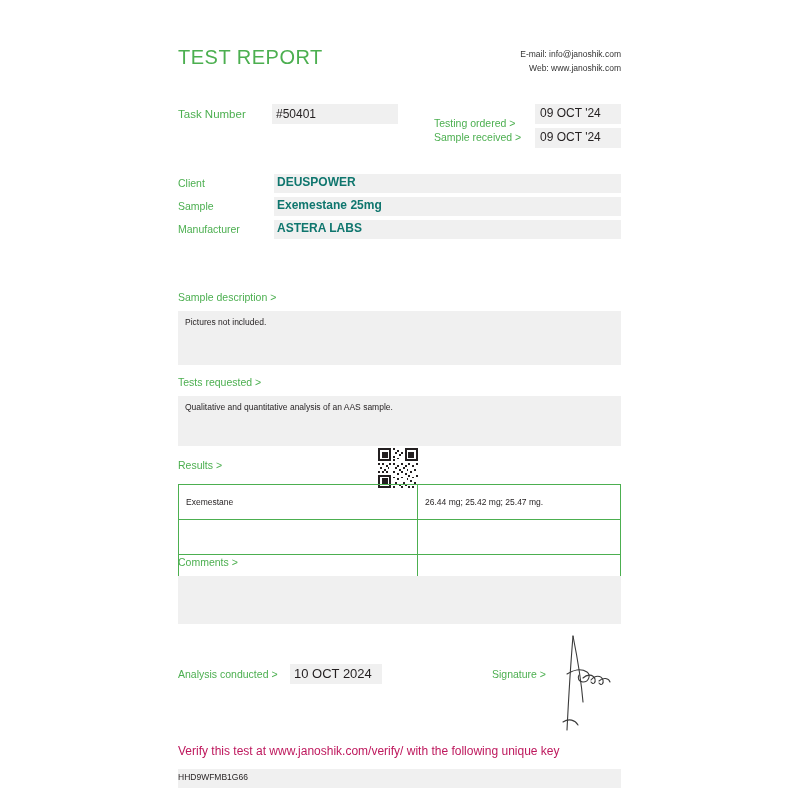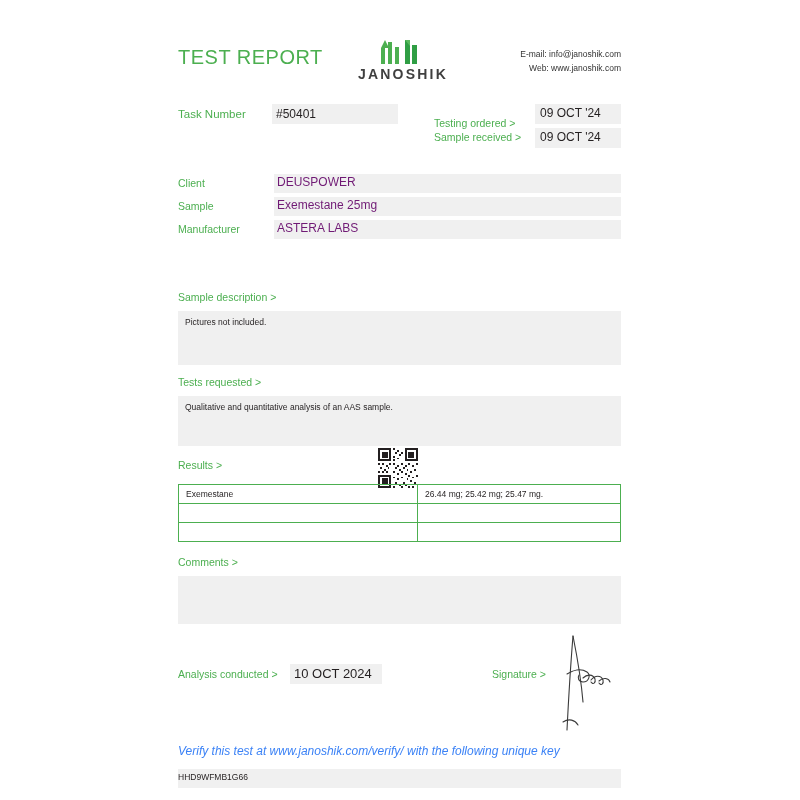--- a/index.html
+++ b/index.html
@@ -173,21 +173,22 @@
     left: 0;
     top: 3px;
     font-size: 10.5px;
     color: #4caf50;
   }
   .info-value {
     position: absolute;
     left: 99px;
     top: 1px;
     font-size: 12px;
-    color: #701a75;
+    color: #0f766e;
+    font-weight: bold;
   }
 
   
   .sec-title {
     position: absolute;
     font-size: 10.5px;
     color: #4caf50;
     text-align: right;
   }
   .sec-box {
@@ -229,21 +230,21 @@
     left: 0;
     top: 484px;
     width: 443px;
     border-collapse: collapse;
     table-layout: fixed;
   }
   .results-table td {
     border: 1px solid #4caf50;
     height: 18px;
     font-size: 8.5px;
-    padding: 0 7px;
+    padding: 8px 7px;
     color: #231f20;
   }
   .results-table td.c1 { width: 224px; }
 
   
   #comments-title { left: 0; top: 556px; }
   #comments-box   { top: 576px; height: 48px; }
 
   
   .analysis-label {
@@ -282,22 +283,21 @@
     height: 110px;
   }
 
   
   .verify {
     position: absolute;
     left: 0;
     top: 744px;
     width: 443px;
     font-size: 12px;
-    color: #3b82f6;
-    font-style: italic;
+    color: #be185d;
   }
   .key-box {
     position: absolute;
     left: 0;
     top: 769px;
     width: 443px;
     height: 19px;
     background: #f0f0f0;
   }
   .key-text {
@@ -311,34 +311,20 @@
 </style>
 </head>
 <body>
 
 <div class="page">
   <div class="sheet">
 
     <div class="header">
       <div class="title">TEST REPORT</div>
 
-      <div class="logo">
-        <div class="logo-mark">
-          <svg width="56" height="26" viewBox="0 0 56 26">
-            <rect x="6" y="10" width="4" height="16" fill="#4caf50"></rect>
-            <rect x="13" y="4" width="4" height="22" fill="#4caf50"></rect>
-            <rect x="20" y="9" width="4" height="17" fill="#4caf50"></rect>
-            <rect x="30" y="2" width="5" height="24" fill="#2f9e44"></rect>
-            <rect x="37" y="7" width="5" height="19" fill="#2f9e44"></rect>
-            <polygon points="6,10 10,2 14,10" fill="#4caf50"></polygon>
-            <polygon points="30,2 35,2 35,8" fill="#59b85c"></polygon>
-          </svg>
-        </div>
-        <div class="logo-text">JANOSHIK</div>
-      </div>
 
       <div class="contact">
         <div>E-mail: info@janoshik.com</div>
         <div>Web: www.janoshik.com</div>
       </div>
     </div>
 
     <div class="task-row">
       <div class="task-label lbl-green">Task Number</div>
       <div class="task-value-box"></div>

